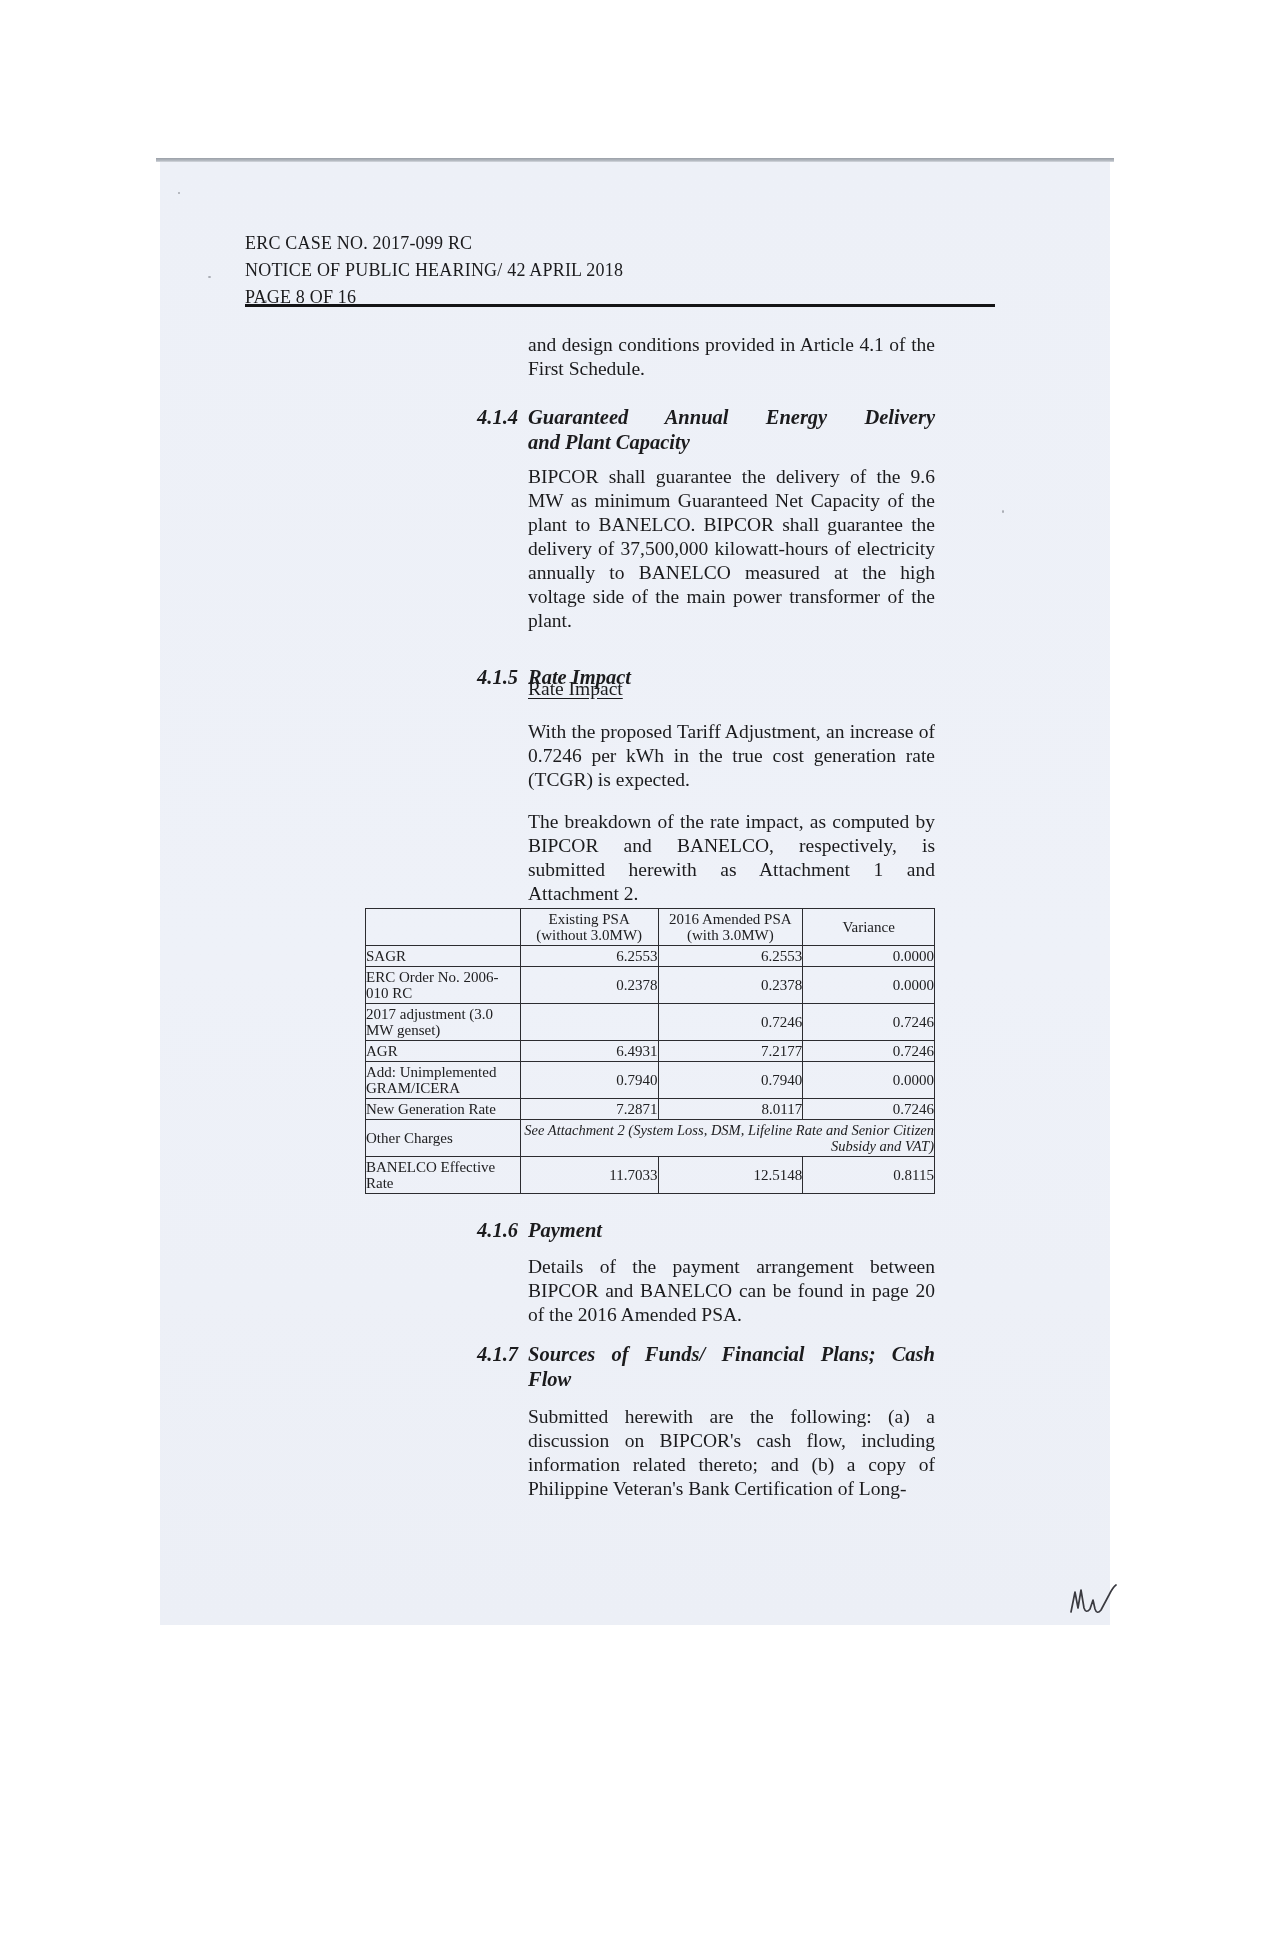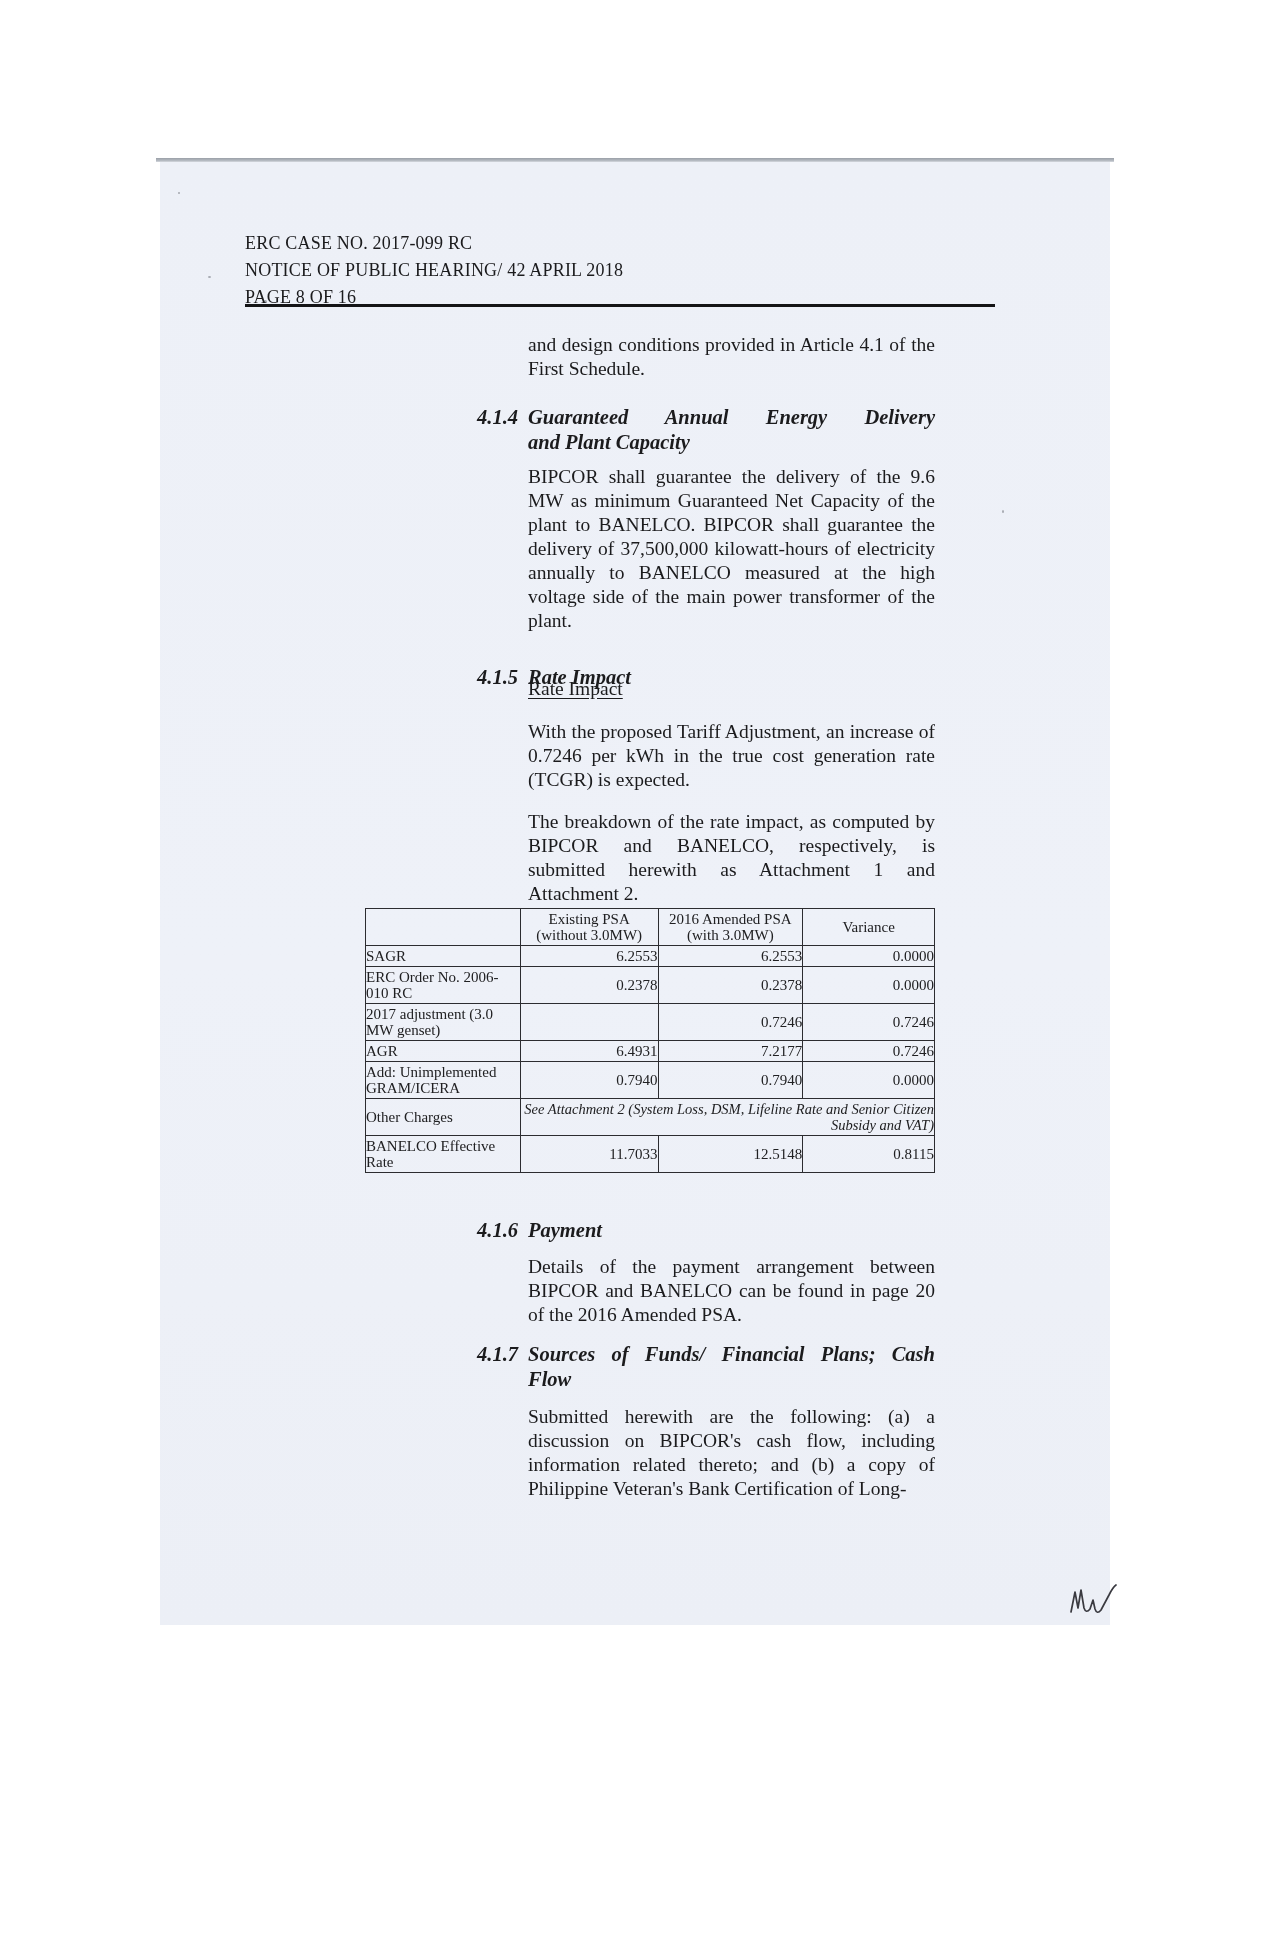--- a/index.html
+++ b/index.html
@@ -155,20 +155,26 @@
       <td class="val">7.2177</td>
       <td class="val-var">0.7246</td>
     </tr>
     <tr>
       <td class="lbl">Add: Unimplemented GRAM/ICERA</td>
       <td class="val">0.7940</td>
       <td class="val">0.7940</td>
       <td class="val-var">0.0000</td>
     </tr>
     <tr>
+      <td class="lbl">New Generation Rate</td>
+      <td class="val">7.2871</td>
+      <td class="val">8.0117</td>
+      <td class="val-var">0.7246</td>
+    </tr>
+    <tr>
       <td class="lbl">Other Charges</td>
       <td class="note" colspan="3">See Attachment 2 (System Loss, DSM, Lifeline Rate and Senior Citizen Subsidy and VAT)</td>
     </tr>
     <tr>
       <td class="lbl">BANELCO Effective Rate</td>
       <td class="val">11.7033</td>
       <td class="val">12.5148</td>
       <td class="val-var">0.8115</td>
     </tr>
   </tbody>

